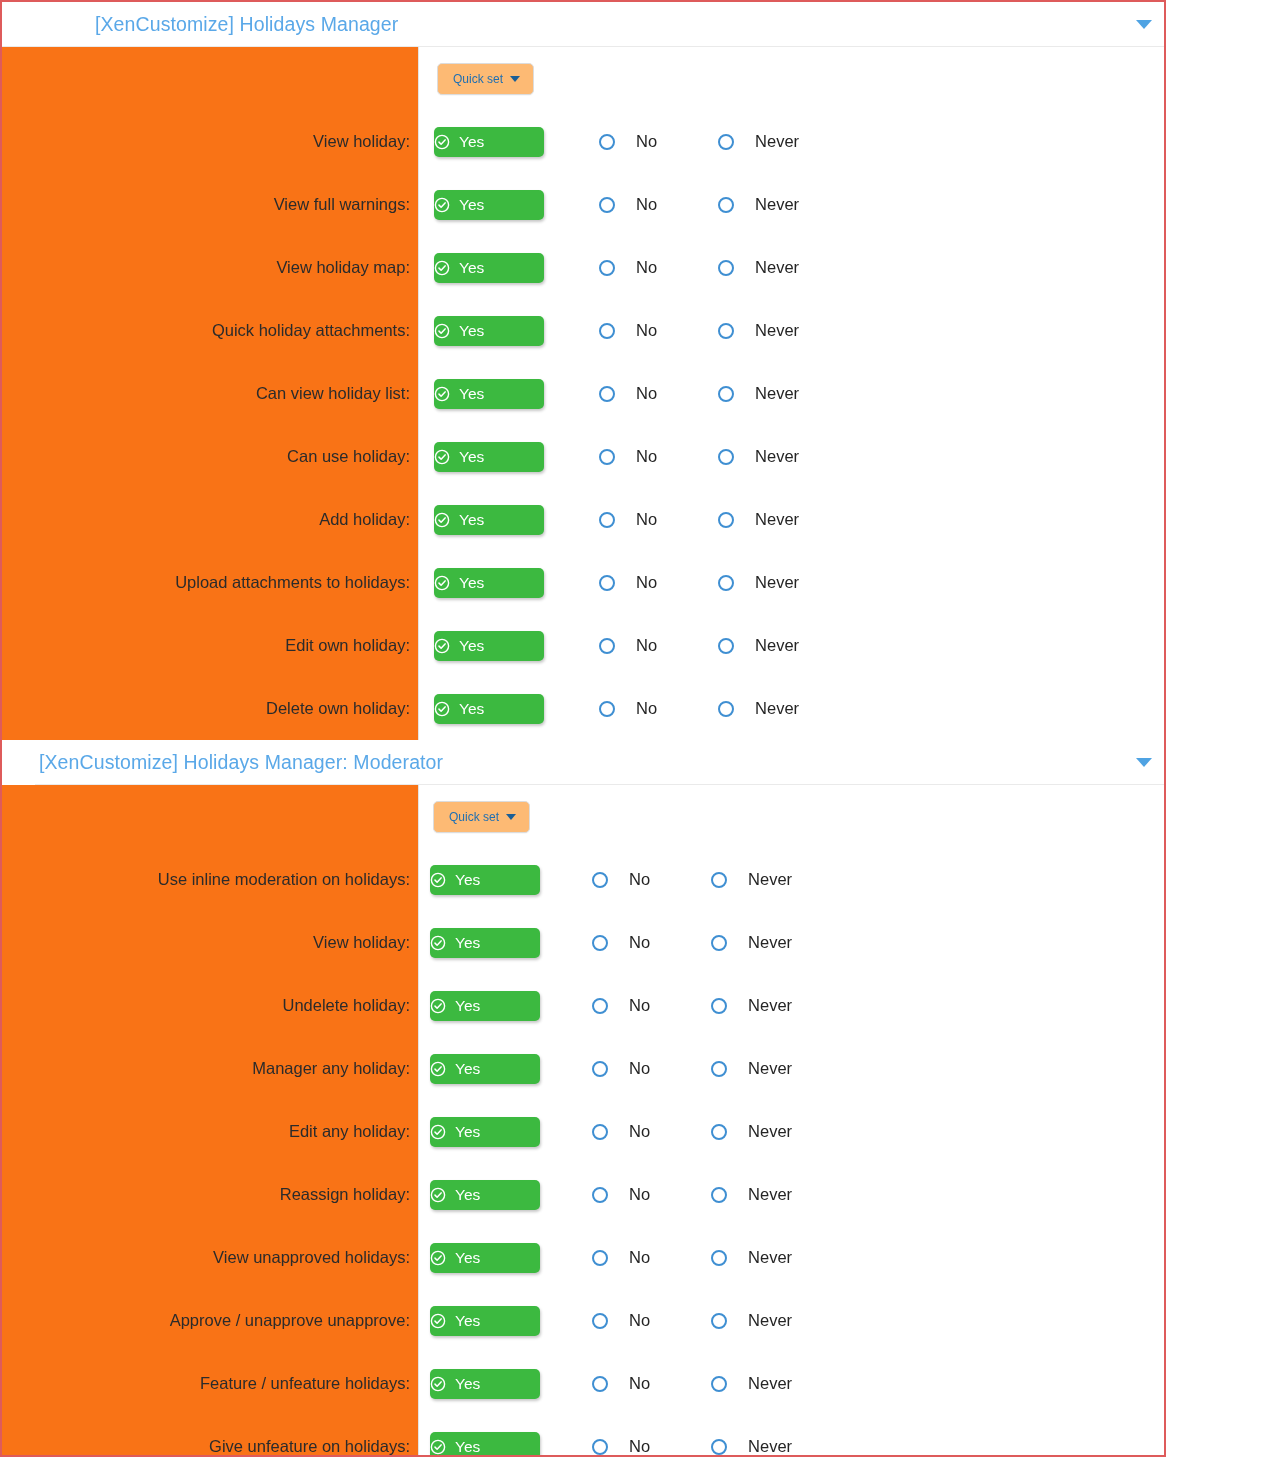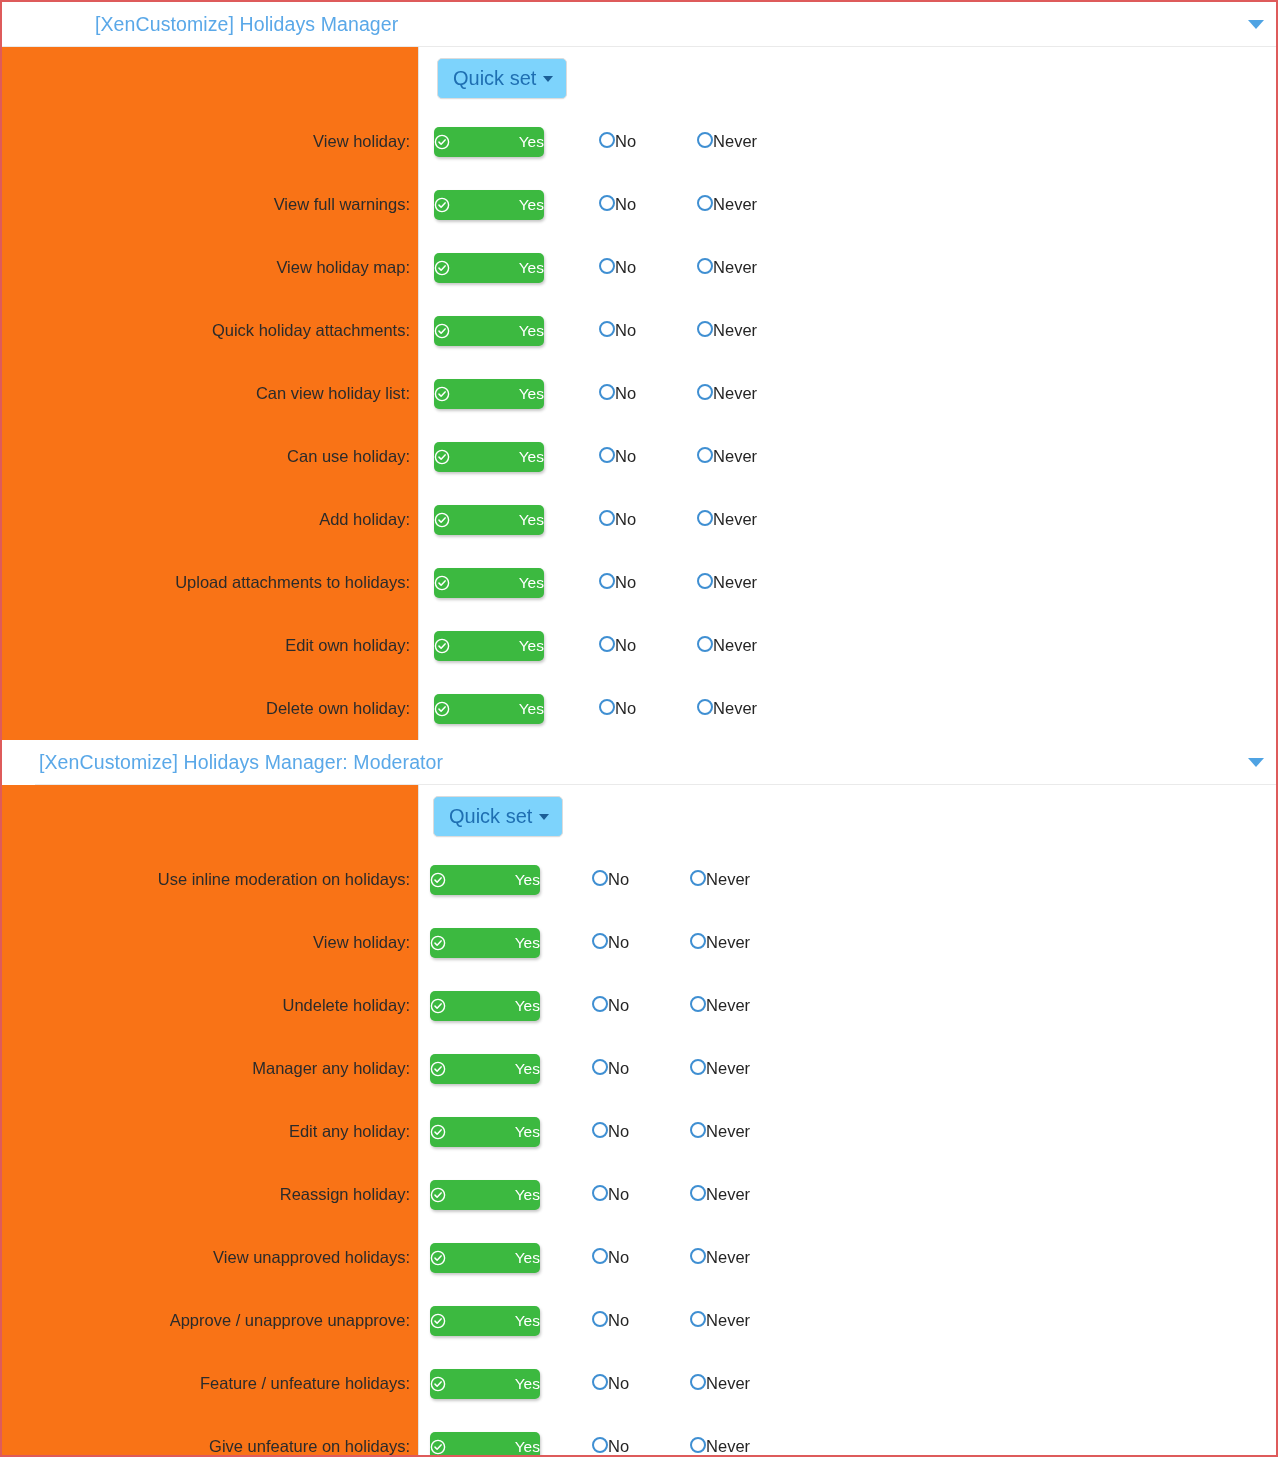--- a/index.html
+++ b/index.html
@@ -5,21 +5,21 @@
 <style>
   * { box-sizing: border-box; margin: 0; padding: 0; }
   html, body {
     width: 1278px;
     height: 1457px;
     background: #ffffff;
     font-family: "Liberation Sans", sans-serif;
     overflow: hidden;
   }
   .frame {
-    width: 1278px;
+    width: 1166px;
     height: 1457px;
     border: 2px solid #de5b5b;
     background: #ffffff;
     overflow: hidden;
     position: relative;
   }
 
   
   .section-header {
     height: 45px;
@@ -74,25 +74,25 @@
     font-size: 16.5px;
     color: #2b2b2b;
     white-space: nowrap;
   }
 
   
   .quickset-btn {
     display: inline-flex;
     align-items: center;
     gap: 7px;
-    background: #7dd3fc;
+    background: #fdba74;
     border: 1px solid #dcdcdc;
     border-radius: 5px;
     padding: 8px 13px 8px 15px;
-    font-size: 20px;
+    font-size: 12px;
     color: #1f6fb2;
     cursor: pointer;
     box-shadow: 0 1px 1px rgba(0,0,0,.03);
   }
   .quickset-caret {
     width: 0; height: 0;
     border-left: 5px solid transparent;
     border-right: 5px solid transparent;
     border-top: 6px solid #1b5e96;
   }
@@ -103,37 +103,37 @@
   .yes-btn {
     width: 110px;
     height: 30px;
     background: #3cb940;
     border: none;
     border-radius: 5px;
     color: #ffffff;
     font-size: 15.5px;
     display: inline-flex;
     align-items: center;
-    justify-content: space-between;
+    justify-content: flex-start;
     gap: 9px;
     cursor: pointer;
     box-shadow: 1px 2px 3px rgba(0,0,0,.22);
     font-family: "Liberation Sans", sans-serif;
   }
   .check-circle {
     width: 16px; height: 16px;
     flex: 0 0 16px;
     display: inline-block;
   }
   .check-circle svg { display: block; }
 
   .radio-opt {
     display: inline-flex;
-    align-items: flex-start;
-    gap: 0;
+    align-items: center;
+    gap: 21px;
     cursor: pointer;
   }
   .radio-ring {
     width: 16px; height: 16px;
     border: 2px solid #3f8fd2;
     border-radius: 50%;
     background: #ffffff;
     flex: 0 0 16px;
   }
   .radio-label {

